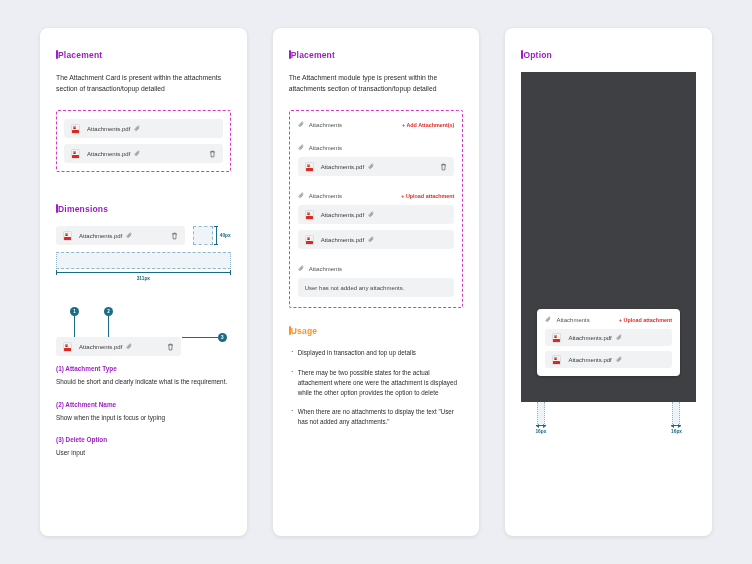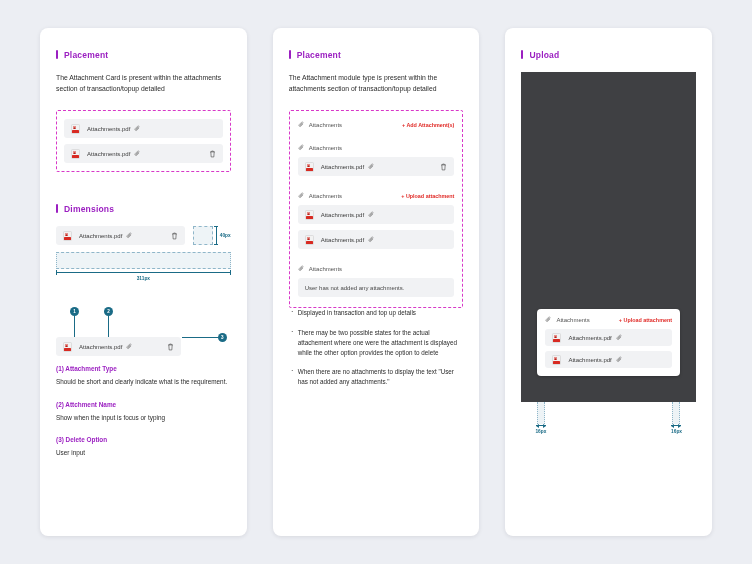--- a/index.html
+++ b/index.html
@@ -25,21 +25,21 @@
     width: 208px;
     min-height: 508px;
     padding: 22px 16px 18px 16px;
     position: relative;
   }
   .panel-2 { width: 208px; }
   .panel-3 { width: 208px; padding: 22px 10px 18px 10px; }
 
   
   .heading {
-    display: flex; align-items: flex-start; gap: 6px;
+    display: flex; align-items: flex-start; 
     font-size: 8.5px; font-weight: bold; letter-spacing: .2px;
     margin-bottom: 12px;
   }
   .heading .bar {
     width: 2px; height: 9px; border-radius: 1px; display: inline-block;
   }
   .h-purple { color: #9b1fc1; }
   .h-purple .bar { background: #9b1fc1; }
   .h-orange { color: #f59428; }
   .h-orange .bar { background: #f59428; }
@@ -459,31 +459,35 @@
                   <path d="M7.3 4.2 4.1 7.4a1.6 1.6 0 0 1-2.3-2.3l3.5-3.5a1.05 1.05 0 0 1 1.5 1.5L3.4 6.6a.5.5 0 0 1-.7-.7l3-3"></path>
                 </svg>
             </span>
             <span>Attachments</span>
           </span>
         </div>
         <div class="empty-box">User has not added any attachments.</div>
       </div>
     </div>
 
+    <div class="heading h-orange" style="margin-top:18px">
+      <span class="bar"></span>
+      <span>Usage</span>
+    </div>
     <ul class="usage-list">
       <li>Displayed in transaction and top up details</li>
       <li>There may be two possible states for the actual attachement where one were the attachment is displayed while the other option provides the option to delete</li>
       <li>When there are no attachments to display the text "User has not added any attachments."</li>
     </ul>
   </div>
 
   <div class="panel panel-3">
     <div class="heading h-purple" style="margin-left:6px">
       <span class="bar"></span>
-      <span>Upload</span>
+      <span>Option</span>
     </div>
 
     <div class="pad-stage">
       <div class="pad-card">
         <div class="mod-head">
           <span class="mod-label">
             <span class="clip">
               <svg width="7" height="7" viewBox="0 0 10 10" fill="none" stroke="currentColor" stroke-width="0.9">
                   <path d="M7.3 4.2 4.1 7.4a1.6 1.6 0 0 1-2.3-2.3l3.5-3.5a1.05 1.05 0 0 1 1.5 1.5L3.4 6.6a.5.5 0 0 1-.7-.7l3-3"></path>
                 </svg>

